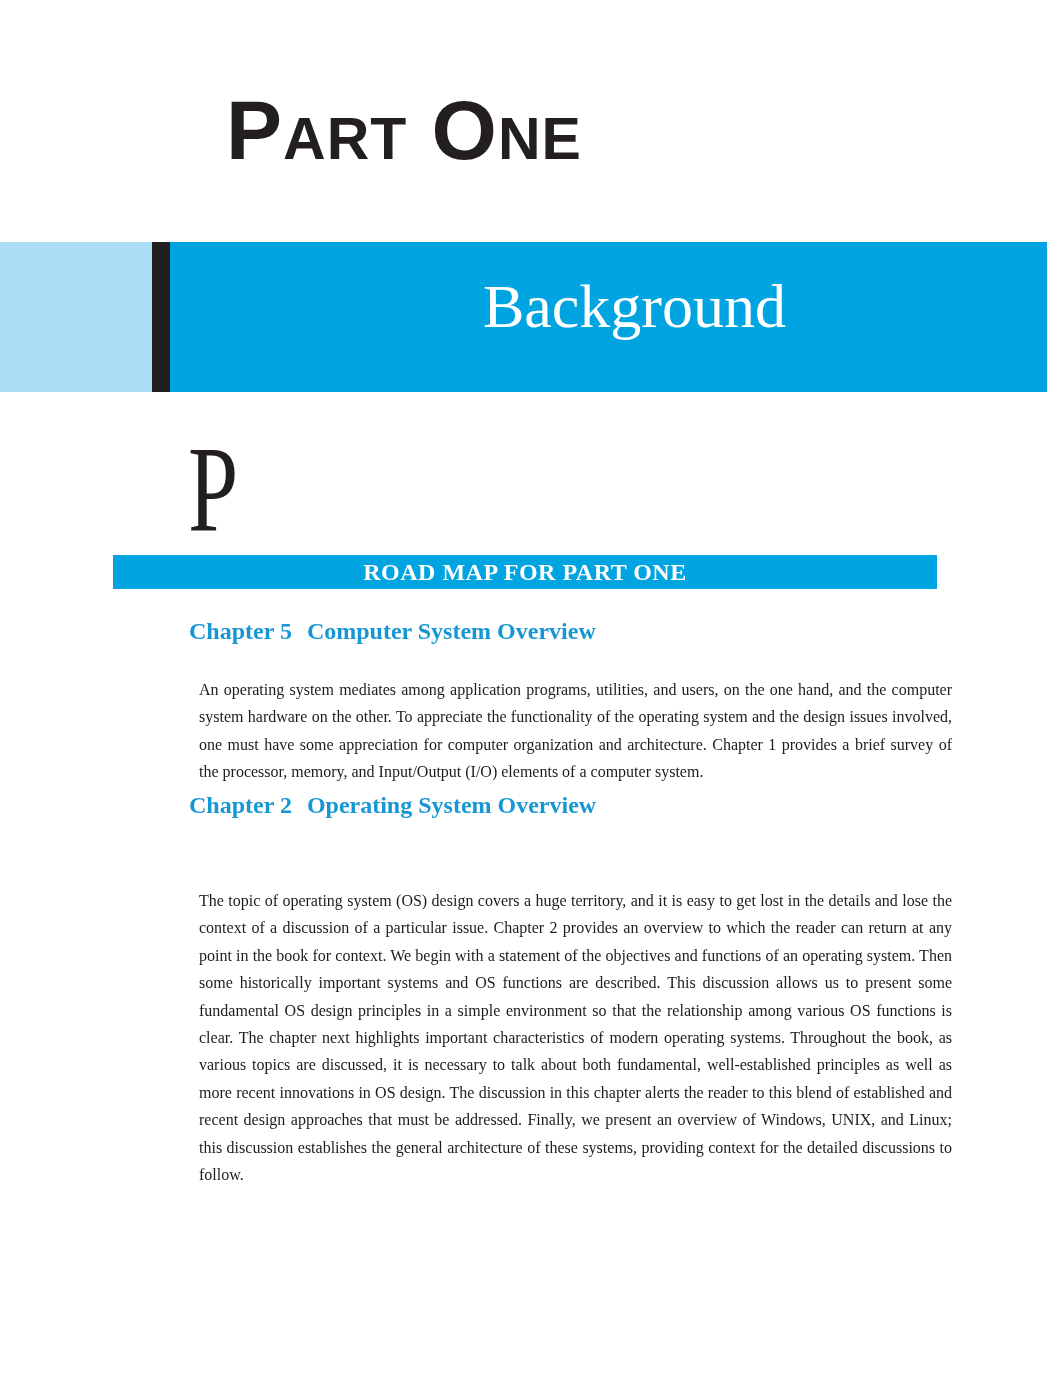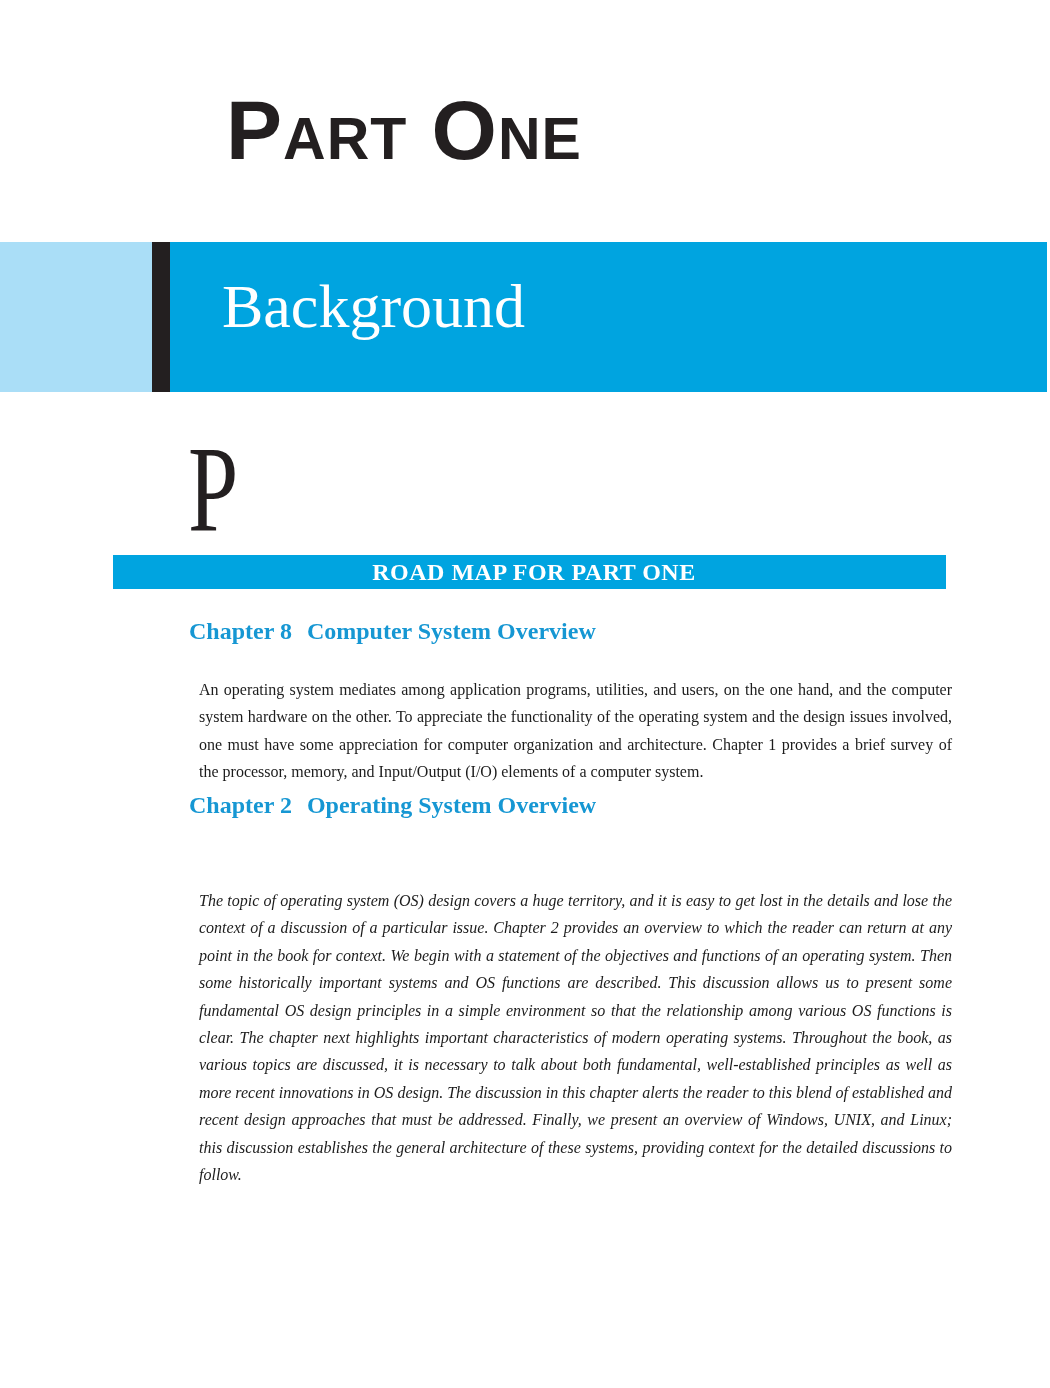--- a/index.html
+++ b/index.html
@@ -43,20 +43,21 @@
   .banner-lightblue { width: 152px; background: #aadef7; }
   .banner-blackbar  { width: 18px;  background: #231f20; }
   .banner-blue {
     flex: 1;
     background: #00a4e0;
     display: flex;
     align-items: center;
     padding-left: 52px;
     padding-bottom: 22px;
     box-sizing: border-box;
+    justify-content: center;
   }
   .banner-title {
     color: #ffffff;
     font-size: 62px;
     line-height: 1;
     font-weight: normal;
   }
 
   
   .intro {
@@ -83,21 +84,20 @@
   .roadmap-bar {
     position: absolute;
     left: 113px;
     top: 555px;
     width: 824px;
     height: 34px;
     background: #00a4e0;
     display: flex;
     align-items: center;
     justify-content: center;
-    padding-left: 9px;
   }
   .roadmap-title {
     color: #ffffff;
     font-weight: bold;
     font-size: 24px;
     letter-spacing: 0.5px;
   }
 
   
   .section-heading {
@@ -114,21 +114,21 @@
     left: 183px;
     width: 753px;
     margin: 16px;
     font-size: 16px;
     line-height: 27.4px;
     text-align: justify;
   }
   #heading-1 { top: 618px; }
   #body-1    { top: 660px; }
   #heading-2 { top: 792px; }
-  #body-2    { top: 871px; font-style: italic; }
+  #body-2    { top: 871px; }
 
   
   .page-number {
     position: absolute;
     left: 112px;
     top: 1286px;
     font-size: 25px;
     font-weight: bold;
     color: #231f20;
   }
@@ -150,21 +150,21 @@
 
   <p class="intro">
     <span class="dropcap">P</span>
   </p>
 
   <div class="roadmap-bar">
     <span class="roadmap-title">ROAD MAP FOR PART ONE</span>
   </div>
 
   <h2 class="section-heading" id="heading-1">
-    <span class="chapter-label">Chapter 8</span><span>Computer System Overview</span>
+    <span class="chapter-label">Chapter 5</span><span>Computer System Overview</span>
   </h2>
   <p class="section-body" id="body-1">An operating system mediates among application programs, utilities, and users, on the one hand, and the computer system hardware on the other. To appreciate the functionality of the operating system and the design issues involved, one must have some appreciation for computer organization and architecture. Chapter 1 provides a brief survey of the processor, memory, and Input/Output (I/O) elements of a computer system.</p>
 
   <h2 class="section-heading" id="heading-2">
     <span class="chapter-label">Chapter 2</span><span>Operating System Overview</span>
   </h2>
   <p class="section-body" id="body-2">The topic of operating system (OS) design covers a huge territory, and it is easy to get lost in the details and lose the context of a discussion of a particular issue. Chapter 2 provides an overview to which the reader can return at any point in the book for context. We begin with a statement of the objectives and functions of an operating system. Then some historically important systems and OS functions are described. This discussion allows us to present some fundamental OS design principles in a simple environment so that the relationship among various OS functions is clear. The chapter next highlights important characteristics of modern operating systems. Throughout the book, as various topics are discussed, it is necessary to talk about both fundamental, well-established principles as well as more recent innovations in OS design. The discussion in this chapter alerts the reader to this blend of established and recent design approaches that must be addressed. Finally, we present an overview of Windows, UNIX, and Linux; this discussion establishes the general architecture of these systems, providing context for the detailed discussions to follow.</p>
 
   <div class="page-number">6</div>
 

